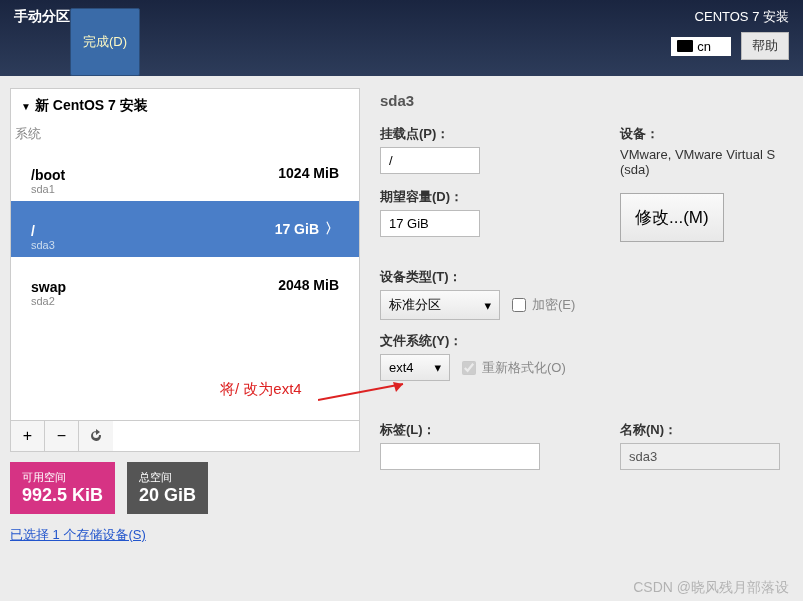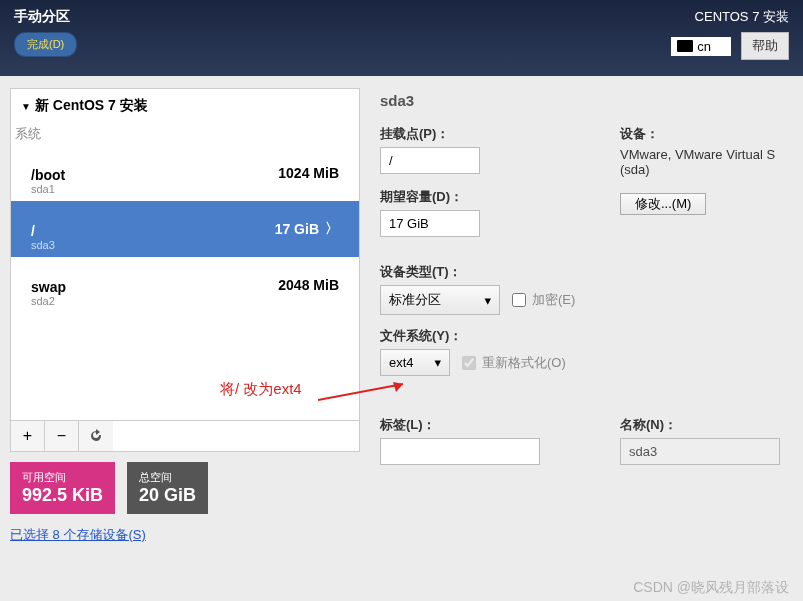--- a/index.html
+++ b/index.html
@@ -1,21 +1,21 @@
 <!DOCTYPE html>
 <html><head>
 <meta charset="utf-8">
 <style>
 * { box-sizing: border-box; margin: 0; padding: 0; font-family: sans-serif; }
 body { width: 803px; height: 601px; background: #ececec; overflow: hidden; position: relative; }
 
 .header { background: #2d3748; background: linear-gradient(180deg, #1a2540 0%, #2d3c5a 100%); height: 76px; display: flex; justify-content: space-between; color: #fff; padding: 8px 14px 0 14px; }
-.header-left { display: flex; flex-direction: column; gap: 6px; }
+.header-left { display: flex; }
 .header-title { font-size: 14px; font-weight: bold; }
-.done-btn { background: #3a6ba8; border: 1px solid #2b4d7a; color: #fde047; padding: 4px 12px; font-size: 11px; border-radius: 11px; cursor: pointer; width: fit-content; }
+.done-btn { background: #3a6ba8; border: 1px solid #2b4d7a; color: #fef9c3; padding: 4px 12px; font-size: 13px; border-radius: 2px; cursor: pointer; width: fit-content; }
 .header-right { text-align: right; display: flex; flex-direction: column; gap: 6px; align-items: flex-end; }
 .install-title { font-size: 13px; }
 .lang-row { display: flex; gap: 10px; align-items: center; }
 .lang-box { background: #fff; color: #000; padding: 2px 20px 2px 6px; display: flex; align-items: center; gap: 4px; font-size: 13px; }
 .kb-icon { width: 16px; height: 12px; background: #000; border-radius: 1px; position: relative; }
 .help-btn { background: #e8e8e8; color: #333; padding: 4px 10px; font-size: 13px; border: 1px solid #bbb; }
 
 .main { display: flex; gap: 20px; padding: 12px 10px; height: 480px; }
 .left-panel { width: 350px; display: flex; flex-direction: column; }
 .partition-box { background: #fff; border: 1px solid #ccc; flex: 1; display: flex; flex-direction: column; }
@@ -45,21 +45,21 @@
 .sel-link { color: #2255cc; font-size: 13px; text-decoration: underline; margin-top: 12px; cursor: pointer; }
 
 .right-panel { flex: 1; padding: 4px 0; }
 .sel-title { font-size: 15px; font-weight: bold; color: #555; margin-bottom: 16px; }
 .form-grid { display: grid; grid-template-columns: 220px 1fr; gap: 10px 20px; }
 .form-col { display: flex; flex-direction: column; gap: 4px; }
 .form-label { font-size: 13px; color: #333; font-weight: bold; }
 .text-input { padding: 5px 8px; border: 1px solid #bbb; font-size: 13px; width: 100px; background: #fff; }
 .text-input.wide { width: 160px; }
 .device-text { font-size: 13px; color: #333; }
-.modify-btn { padding: 1px 14px; border: 1px solid #aaa; background: linear-gradient(#fafafa,#e8e8e8); font-size: 13px; cursor: pointer; margin-top: 12px; width: fit-content; text-align: center; }
+.modify-btn { padding: 12px 14px; border: 1px solid #aaa; background: linear-gradient(#fafafa,#e8e8e8); font-size: 17px; cursor: pointer; margin-top: 12px; width: fit-content; text-align: center; }
 .select-box { padding: 5px 8px; border: 1px solid #bbb; background: linear-gradient(#fafafa,#e8e8e8); font-size: 13px; display: flex; justify-content: space-between; align-items: center; cursor: pointer; }
 .select-box.sm { width: 70px; }
 .select-box.md { width: 120px; }
 .encrypt-row { display: flex; align-items: center; gap: 6px; }
 .chk { width: 14px; height: 14px; }
 .chk-label { font-size: 13px; color: #888; }
 
 .annotation { position: absolute; color: #d22; font-size: 15px; }
 .arrow-svg { position: absolute; }
 .watermark { position: absolute; bottom: 4px; right: 14px; color: rgba(0,0,0,0.25); font-size: 14px; }
@@ -137,21 +137,21 @@
       <div class="space-box avail">
         <div class="space-label">可用空间</div>
         <div class="space-val">992.5 KiB</div>
       </div>
       <div class="space-box total">
         <div class="space-label">总空间</div>
         <div class="space-val">20 GiB</div>
       </div>
     </div>
 
-    <div class="sel-link">已选择 8 个存储设备(S)</div>
+    <div class="sel-link">已选择 1 个存储设备(S)</div>
   </div>
 
   <div class="right-panel">
     <div class="sel-title">sda3</div>
     <div class="form-grid">
       <div class="form-col">
         <div class="form-label">挂载点(P)：</div>
         <input class="text-input" value="/" style="">
         <div class="form-label" style="margin-top:10px">期望容量(D)：</div>
         <input class="text-input" value="17 GiB" style="">

